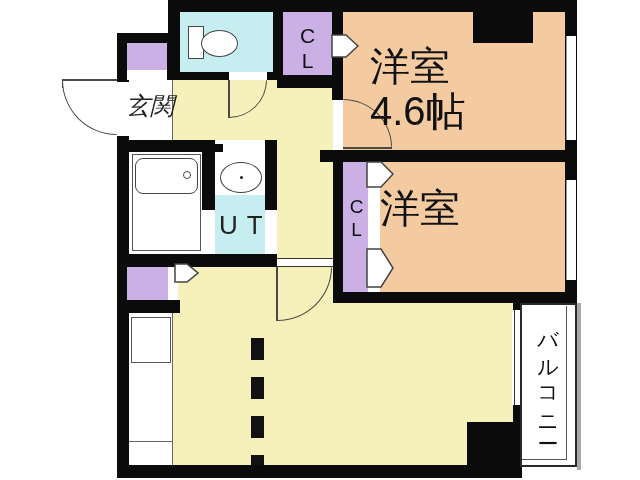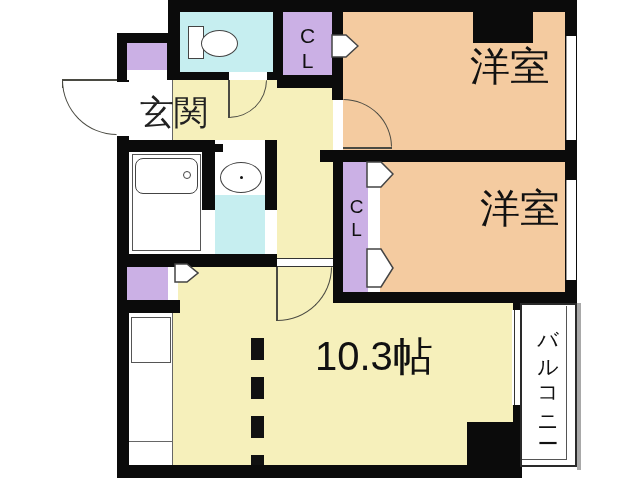--- a/index.html
+++ b/index.html
@@ -9,21 +9,21 @@
   .wall{background:var(--wall,#0b0b0b);}
   .floor-room{background:var(--room-floor,#f4cba0);}
   .floor-hall{background:var(--hall-floor,#f6f0bb);}
   .floor-wet{background:var(--wet-area,#c6eef0);}
   .floor-closet{background:var(--closet,#cbb0e5);}
   .white{background:#fff;}
   .thin{background:#666;}
   .arc{border:1.6px solid transparent;background:transparent;}
   .leaf{background:#4a4a42;}
   .fixture{background:#fff;border:1.2px solid #444;}
-  .room-label{font-size:40px;line-height:45px;text-align:right;color:#111;white-space:nowrap;}
+  .room-label{font-size:40px;line-height:45px;text-align:left;color:#111;white-space:nowrap;}
   .small-label{color:#222;white-space:nowrap;}
   .vtext{writing-mode:vertical-rl;text-orientation:upright;white-space:nowrap;color:#111;}
   svg{display:block;}
 </style>
 </head>
 <body>
 
 <div id="plan">
 
   <div class="floor-hall" style="left:173px;top:80px;width:160px;height:70px;"></div>
@@ -138,34 +138,35 @@
   <div class="fixture" style="left:188px;top:26px;width:16px;height:33px;"></div>
   <div class="fixture" style="left:201px;top:30px;width:37px;height:27px;border-radius:50%;"></div>
   <div style="left:132px;top:154px;width:69px;height:97px;border:1px solid #555;"></div>
   <div class="fixture" style="left:135px;top:158px;width:63px;height:36px;border-radius:8px;"></div>
   <div class="fixture" style="left:183px;top:171px;width:8px;height:8px;border-radius:50%;"></div>
   <div class="fixture" style="left:220px;top:162px;width:42px;height:31px;border-radius:50%;"></div>
   <div style="left:240px;top:176px;width:3px;height:3px;background:#111;border-radius:50%;"></div>
 
   <div style="left:251px;top:338px;width:13px;height:127px;background:repeating-linear-gradient(180deg,#111 0 22px,transparent 22px 39px);"></div>
 
-  <div class="small-label" style="left:140px;top:90px;font-size:34px;">玄関</div>
+  <div class="small-label" style="left:126px;top:90px;font-size:24px;font-style:italic;">玄関</div>
 
   <div class="room-label" style="left:370px;top:44px;width:180px;">
     <div style="position:static;">洋室</div>
+    <div style="position:static;">4.6帖</div>
   </div>
 
   <div class="room-label" style="left:380px;top:186px;width:180px;">
     <div style="position:static;">洋室</div>
   </div>
 
   <div class="room-label" style="left:315px;top:334px;text-align:left;">
-    <div style="position:static;">10.3帖</div>
   </div>
 
+  <div class="small-label" style="left:219px;top:210px;font-size:26px;letter-spacing:9px;">UT</div>
 
   <div class="vtext" style="left:295px;top:24px;font-size:21px;letter-spacing:2px;">CL</div>
 
   <div class="vtext" style="left:345px;top:196px;font-size:19px;letter-spacing:2px;">CL</div>
 
   <div class="vtext" style="left:534px;top:316px;font-size:21px;letter-spacing:5px;">バルコニー</div>
 
 </div>
 
 </body></html>

